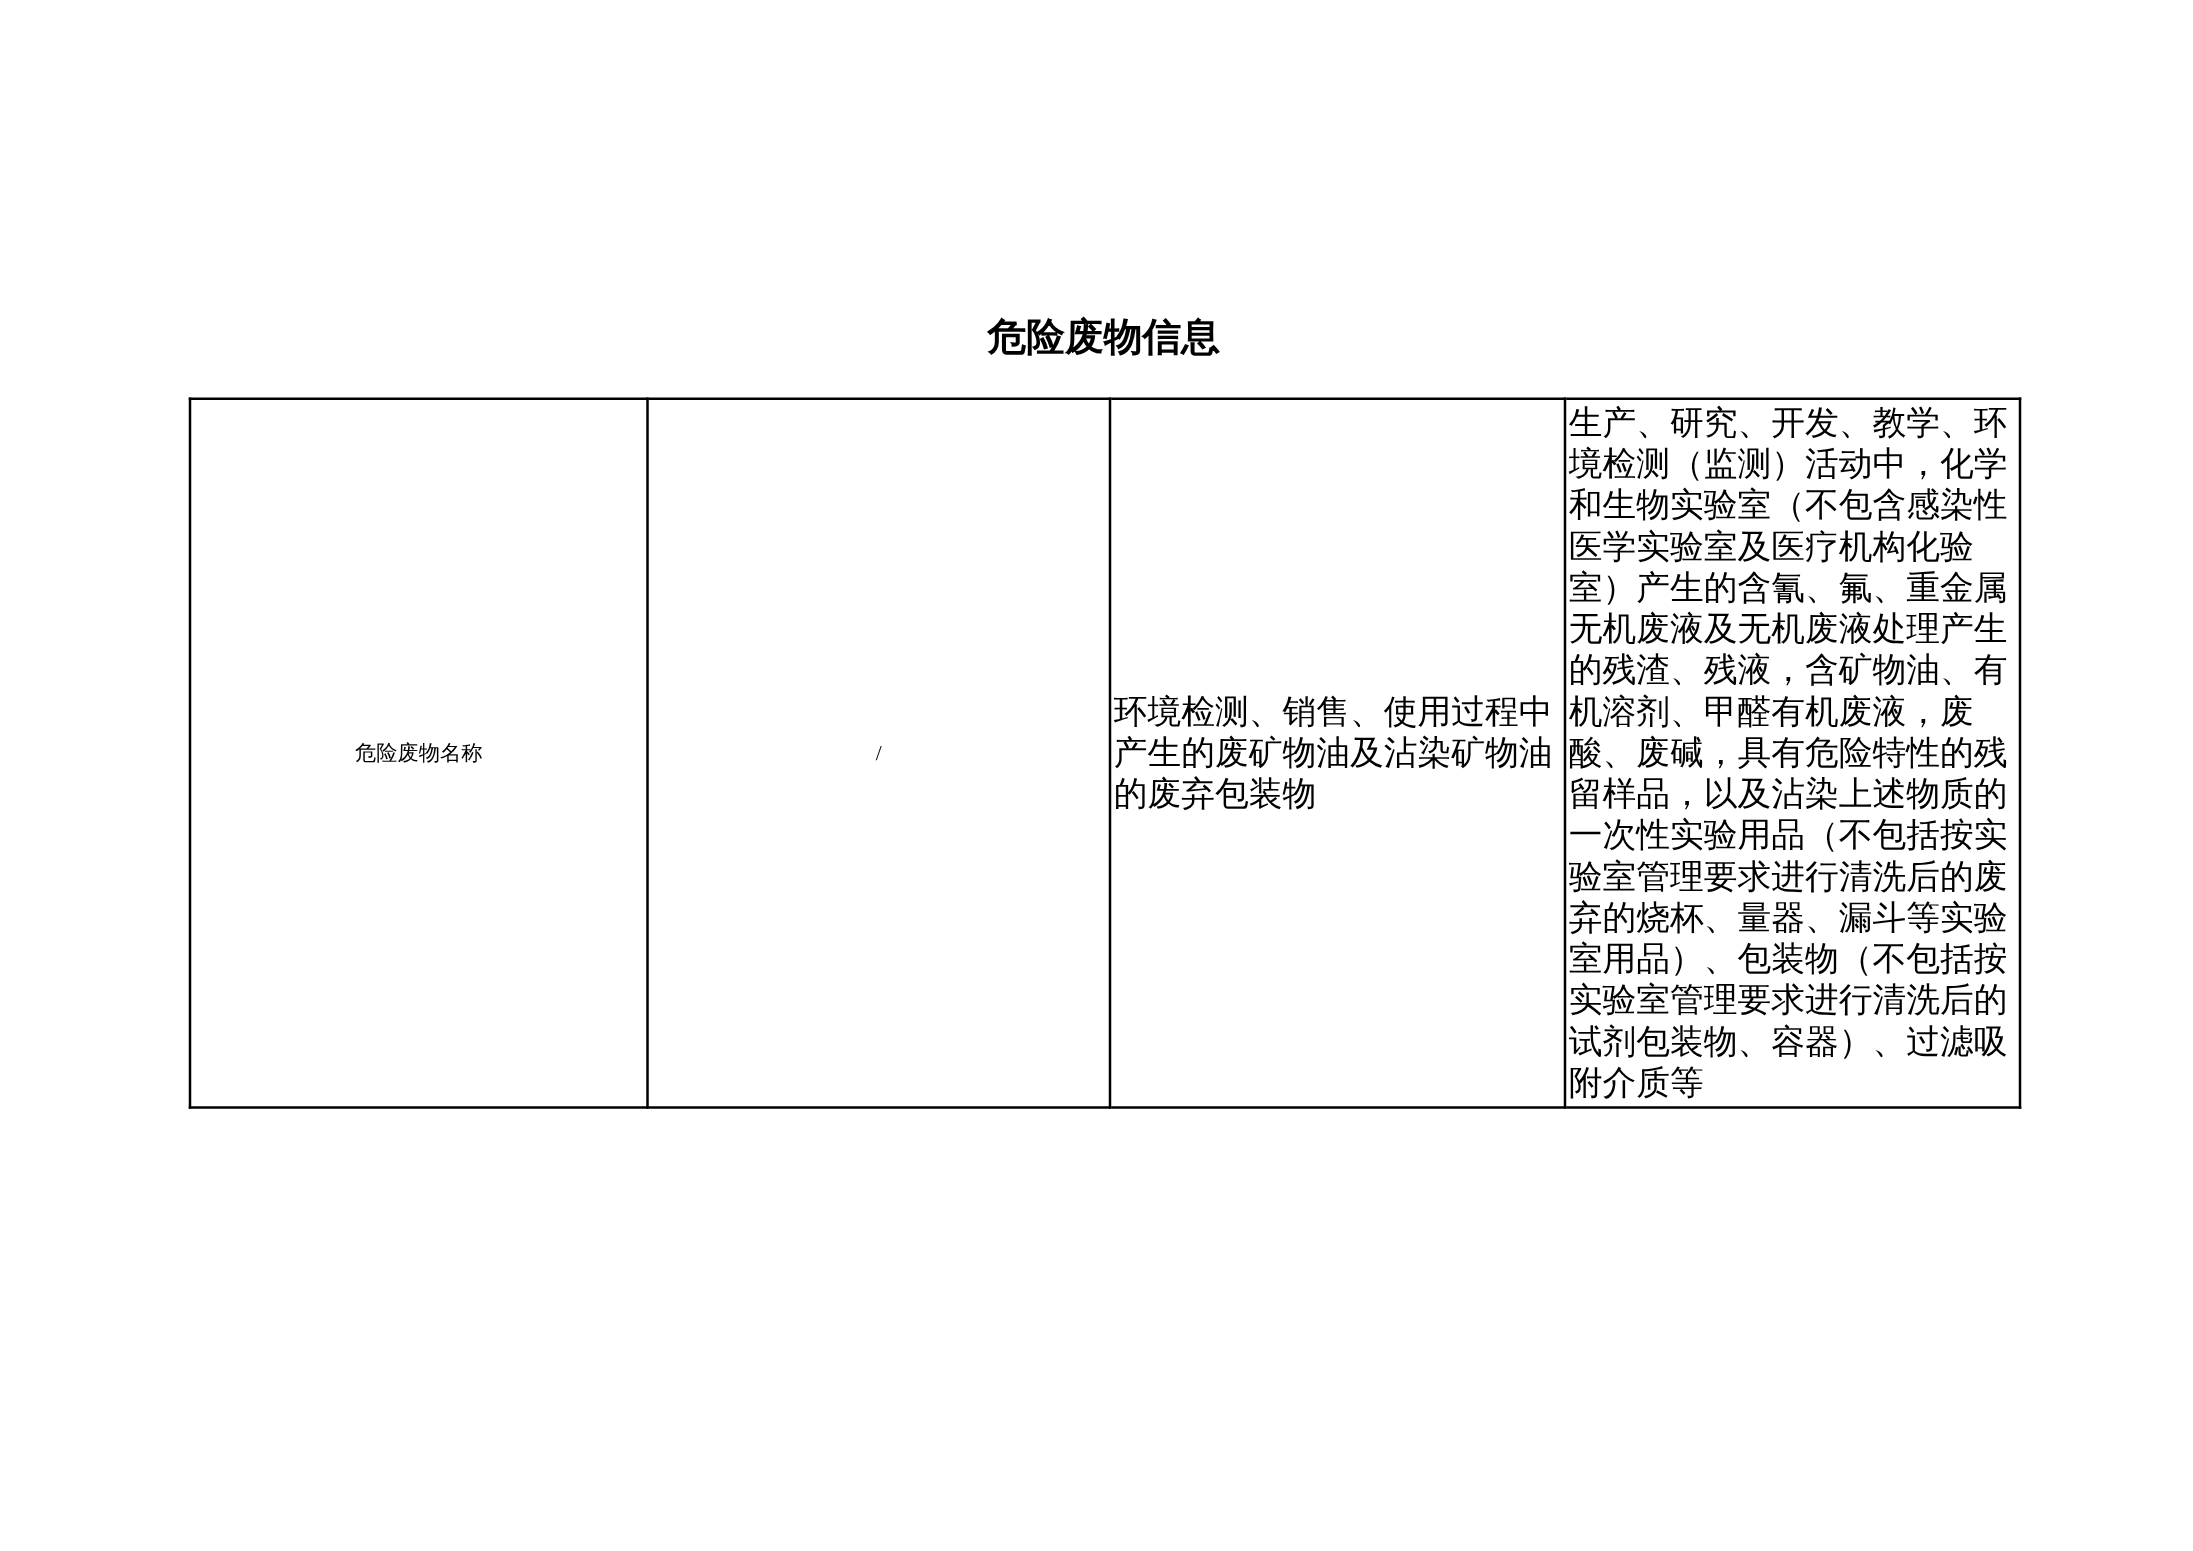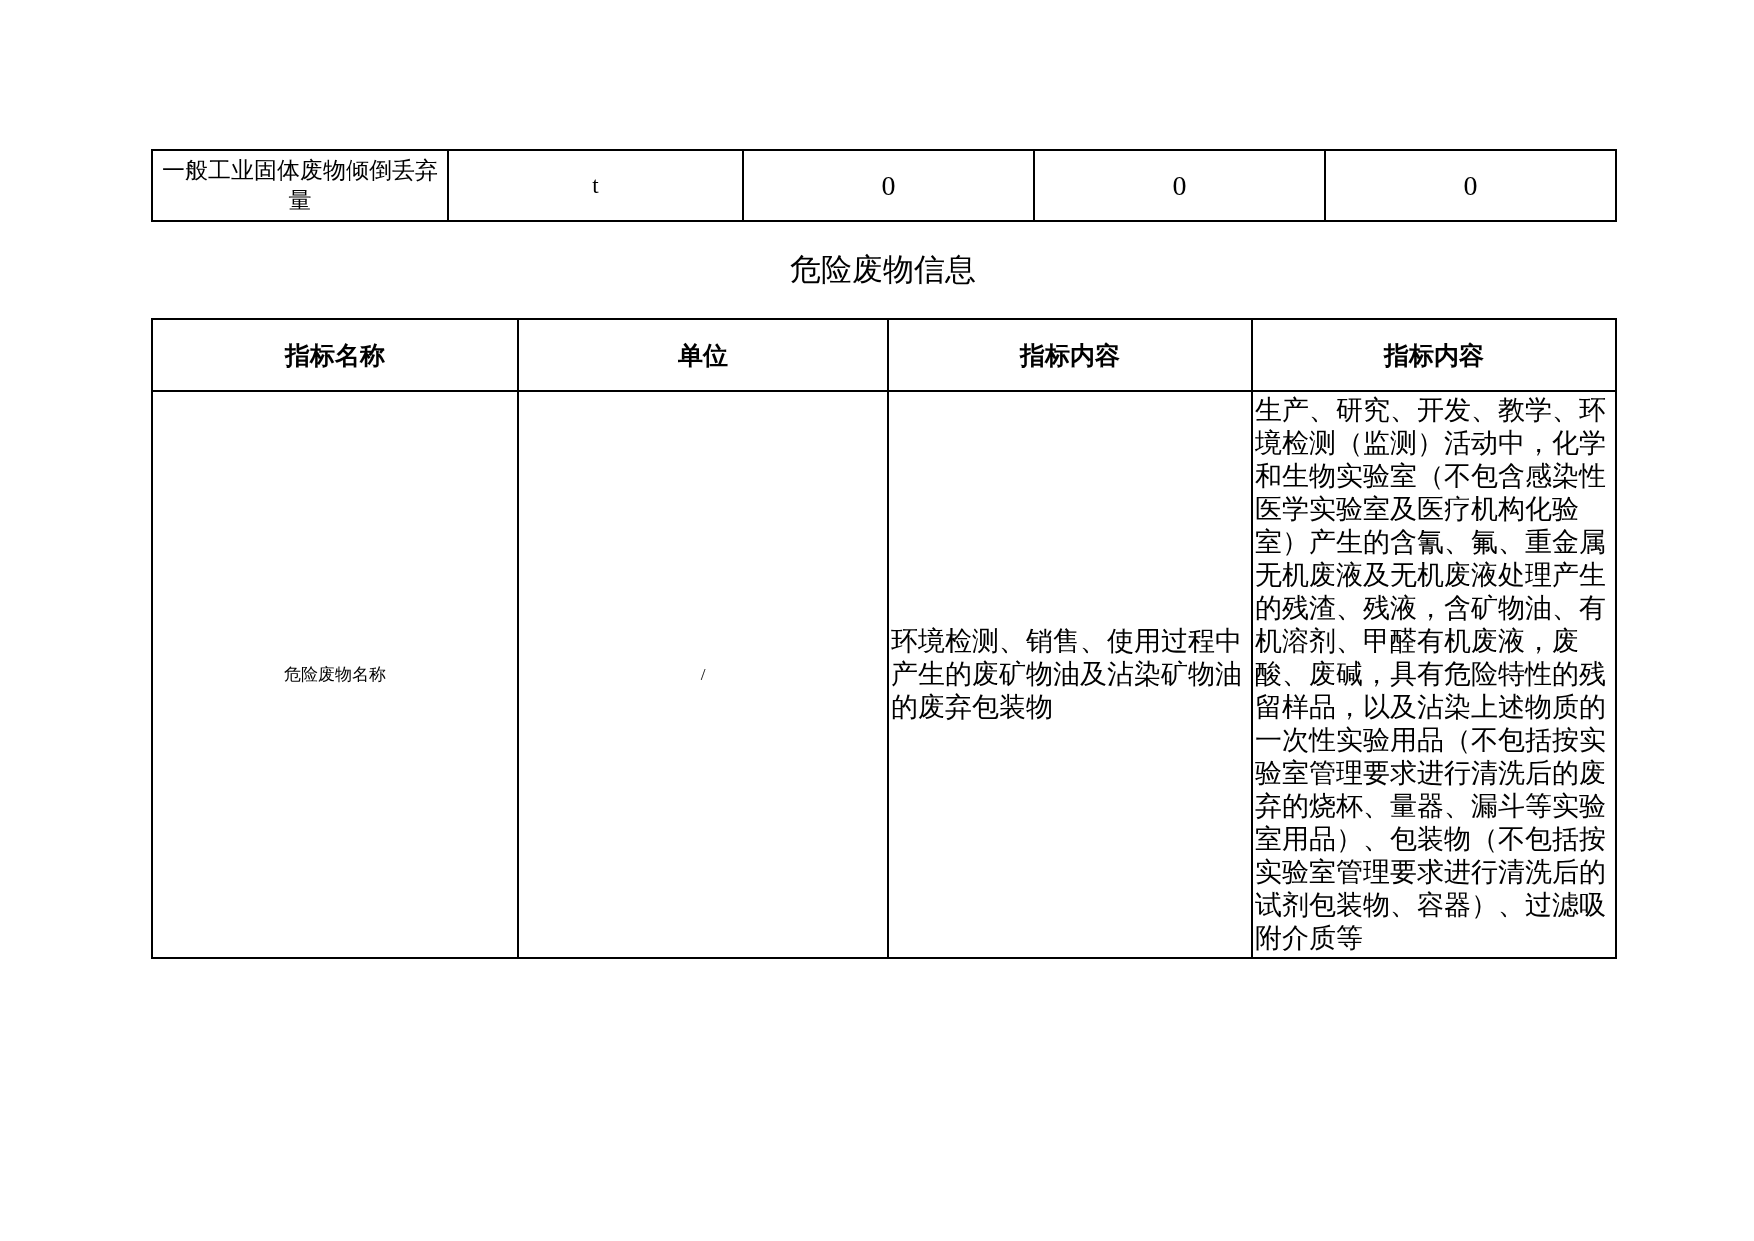--- a/index.html
+++ b/index.html
@@ -44,21 +44,21 @@
     font-size: 28px;
   }
   
   .section-title {
     position: absolute;
     left: 151px;
     top: 250px;
     width: 1464px;
     text-align: center;
     font-family: "Liberation Sans", "DejaVu Sans", sans-serif;
-    font-weight: normal;
+    font-weight: bold;
     font-size: 31px;
     line-height: 40px;
     color: #000000;
   }
   
   .t2 {
     left: 151px;
     top: 318px;
     width: 1464px;
   }
@@ -88,55 +88,31 @@
   }
   .t2 .row-code td.label-cell {
     font-size: 26px;
   }
 </style>
 </head>
 <body>
 
 <div class="page">
 
-  <table class="t1">
-    <colgroup>
-      <col style="width:296px">
-        <col style="width:295px">
-        <col style="width:291px">
-        <col style="width:291px">
-        <col style="width:291px">
-    </colgroup>
-    <tbody>
-      <tr>
-        <td>一般工业固体废物倾倒丢弃量</td>
-        <td>t</td>
-        <td class="val">0</td>
-        <td class="val">0</td>
-        <td class="val">0</td>
-      </tr>
-    </tbody>
-  </table>
 
   <div class="section-title">危险废物信息</div>
 
   <table class="t2">
     <colgroup>
       <col style="width:366px">
         <col style="width:370px">
         <col style="width:364px">
         <col style="width:364px">
     </colgroup>
     <tbody>
-      <tr class="row-head">
-        <th>指标名称</th>
-        <th>单位</th>
-        <th>指标内容</th>
-        <th>指标内容</th>
-      </tr>
       <tr class="row-big">
         <td class="label-cell">危险废物名称</td>
         <td class="unit-cell">/</td>
         <td class="content-cell">环境检测、销售、使用过程中产生的废矿物油及沾染矿物油的废弃包装物</td>
         <td class="content-cell">生产、研究、开发、教学、环境检测（监测）活动中，化学和生物实验室（不包含感染性医学实验室及医疗机构化验室）产生的含氰、氟、重金属无机废液及无机废液处理产生的残渣、残液，含矿物油、有机溶剂、甲醛有机废液，废酸、废碱，具有危险特性的残留样品，以及沾染上述物质的一次性实验用品（不包括按实验室管理要求进行清洗后的废弃的烧杯、量器、漏斗等实验室用品）、包装物（不包括按实验室管理要求进行清洗后的试剂包装物、容器）、过滤吸附介质等</td>
       </tr>
     </tbody>
   </table>
 
 </div>

